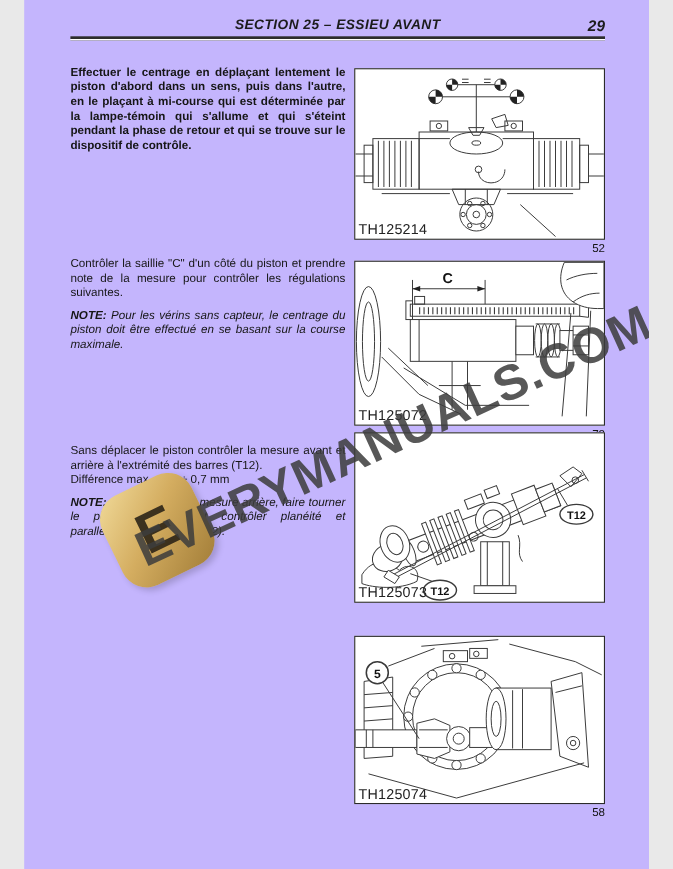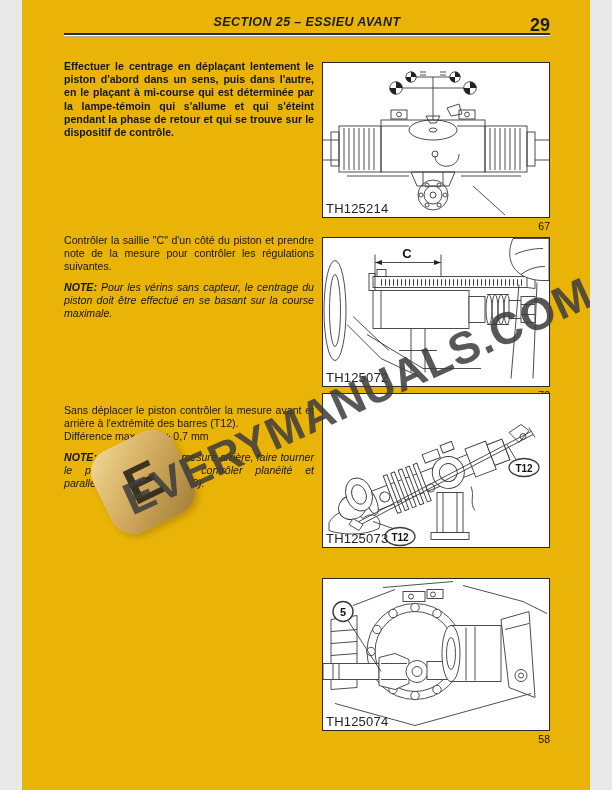--- a/index.html
+++ b/index.html
@@ -1,24 +1,24 @@
 <!DOCTYPE html>
 <html><head>
 <meta charset="utf-8">
 <style>
   html,body{margin:0;padding:0;background:#e9e9e9;}
   .page{
-    position:relative;width:568px;height:790px;margin:0 auto;background:#eab308;
+    position:relative;width:568px;height:790px;margin:0 auto;background:#c4b5fd;
     font-family:"Liberation Sans",sans-serif;color:#161616;overflow:hidden;
   }
   
   .hdr-title{position:absolute;top:15px;left:42px;width:486px;text-align:center;
     font-size:12.5px;font-weight:bold;font-style:italic;letter-spacing:.4px;color:#1c1c1c;}
   .hdr-page{position:absolute;top:15px;left:42px;width:486px;text-align:right;
-    font-size:18px;font-weight:bold;color:#1c1c1c;}
+    font-size:14px;font-weight:bold;font-style:italic;color:#1c1c1c;}
   .hdr-rule{position:absolute;top:33px;left:42px;width:486px;height:4px;
     background:linear-gradient(#2d2d2d 0 2px,#ffffff 2px 3px,#ababab 3px 4px);}
   
   .tblock{position:absolute;left:42px;width:250px;font-size:10.6px;line-height:13.2px;}
   .tblock p{margin:0;text-align:justify;}
   .note{margin-top:7px !important;font-style:italic;}
   .note b{}
   .line2{text-align:left !important;}
   
   .figbox{position:absolute;left:300px;width:228px;border:1.6px solid #2b2b2b;background:#fff;box-sizing:border-box;}
@@ -139,21 +139,21 @@
       <circle cx="122" cy="131" r="2"></circle>
         <circle cx="116" cy="141" r="2"></circle>
         <circle cx="104" cy="141" r="2"></circle>
         <circle cx="98" cy="131" r="2"></circle>
         <circle cx="104" cy="121" r="2"></circle>
         <circle cx="116" cy="121" r="2"></circle>
       <line x1="150" y1="122" x2="182" y2="151"></line>
     </svg>
     <div class="thcode">TH125214</div>
   </div>
-  <div class="fignum" style="top:220px;">67</div>
+  <div class="fignum" style="top:220px;">52</div>
 
   <div class="figbox" style="top:237px;height:150px;">
     <svg viewBox="0 0 226 147">
 
       <ellipse cx="12" cy="72" rx="11" ry="50"></ellipse>
         <ellipse cx="12" cy="72" rx="5.5" ry="36"></ellipse>
       <path d="M24 86 L58 120 L96 138"></path>
         <path d="M30 78 L66 112"></path>
 
       <line x1="52" y1="16" x2="52" y2="38"></line>

